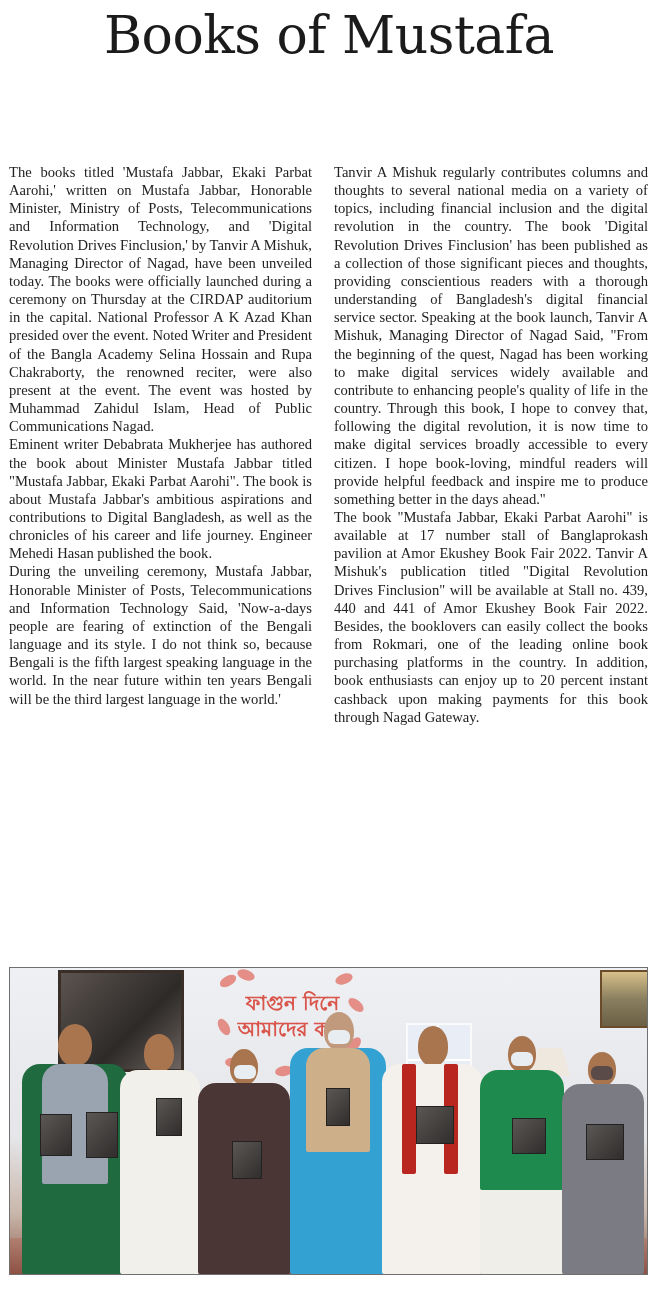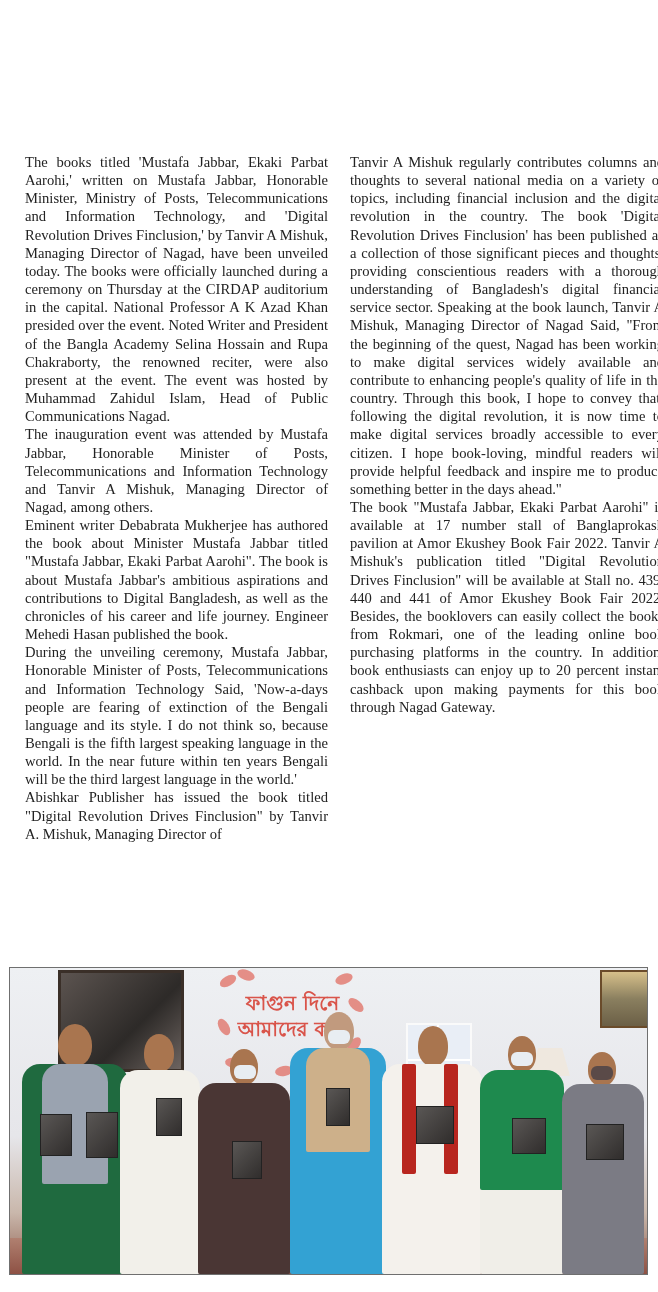--- a/index.html
+++ b/index.html
@@ -7,26 +7,25 @@
     .headline {
       position: absolute; left: 0; top: 6px; width: 658px; margin: 0;
       text-align: center;
       font-family: "DejaVu Serif", serif;
       font-weight: normal;
       font-size: 52px; line-height: 58px; letter-spacing: -0.5px;
       color: #1b1b1b;
     }
     .headline span { display: block; }
     .col {
-      position: absolute; top: 153px;
+      position: absolute; top: 163px;
       font-family: "Liberation Serif", serif;
       font-size: 14.6px; line-height: 18.15px;
       text-align: justify; hyphens: manual;
       color: #222;
-      margin-left: 16px;
     }
     .col.left { left: 9px; width: 303px; }
     .col.right { left: 334px; width: 314px; }
     .col p { margin: 0; }
     .photo {
       position: absolute; left: 9px; top: 967px; width: 639px; height: 308px;
       border: 1px solid #6f6f6f; box-sizing: border-box; overflow: hidden;
       background: linear-gradient(180deg, #eef0f3 0%, #e6e6ea 55%, #c9b7ab 80%, #8e5e4e 100%);
     }
     .ph { position: absolute; }
@@ -43,28 +42,27 @@
     .person { position: absolute; bottom: 0; }
     .person .head { position: absolute; border-radius: 50% 50% 45% 45%; background: #a9754f; }
     .person .body { position: absolute; border-radius: 18px 18px 2px 2px; }
     .person .mask { position: absolute; background: #e8edf2; border-radius: 6px; }
     .person .book { position: absolute; background: linear-gradient(135deg,#5a5755,#302d2c); border: 1px solid #222; }
   </style>
 </head>
 <body>
 
 <h1 class="headline">
+  <span>Books of Mustafa</span>
 </h1>
 
 <div class="col left">
   <p>The books titled 'Mustafa Jabbar, Ekaki Parbat Aarohi,' written on Mustafa Jabbar, Honorable Minister, Ministry of Posts, Telecommunications and Information Technology, and 'Digital Revolution Drives Finclusion,' by Tanvir A Mishuk, Managing Director of Nagad, have been unveiled today. The books were officially launched during a ceremony on Thursday at the CIRDAP audi­torium in the capital. National Professor A K Azad Khan presided over the event. Noted Writer and President of the Bangla Academy Selina Hossain and Rupa Chakraborty, the renowned reciter, were also present at the event. The event was hosted by Muhammad Zahidul Islam, Head of Public Communications Nagad.</p>
-  <p>The inauguration event was attended by Mustafa Jabbar, Honorable Minister of Posts, Telecommunications and Information Technology and Tanvir A Mishuk, Managing Director of Nagad, among others.</p>
   <p>Eminent writer Debabrata Mukherjee has authored the book about Minister Mustafa Jabbar titled "Mustafa Jabbar, Ekaki Parbat Aarohi". The book is about Mustafa Jabbar's ambitious aspirations and contributions to Digital Bangladesh, as well as the chronicles of his career and life journey. Engineer Mehedi Hasan published the book.</p>
   <p>During the unveiling ceremony, Mustafa Jabbar, Honorable Minister of Posts, Telecommunications and Information Technology Said, 'Now-a-days people are fearing of extinction of the Bengali language and its style. I do not think so, because Bengali is the fifth largest speaking lan­guage in the world. In the near future with­in ten years Bengali will be the third largest language in the world.'</p>
-  <p>Abishkar Publisher has issued the book titled "Digital Revolution Drives Finclusion" by Tanvir A. Mishuk, Managing Director of</p>
 </div>
 
 <div class="col right">
   <p>Tanvir A Mishuk regularly contributes columns and thoughts to several national media on a variety of topics, including finan­cial inclusion and the digital revolution in the country. The book 'Digital Revolution Drives Finclusion' has been published as a collection of those significant pieces and thoughts, providing conscientious readers with a thorough understanding of Bangladesh's digital financial service sector. Speaking at the book launch, Tanvir A Mishuk, Managing Director of Nagad Said, "From the beginning of the quest, Nagad has been working to make digital services wide­ly available and contribute to enhancing people's quality of life in the country. Through this book, I hope to convey that, following the digital revolution, it is now time to make digital services broadly acces­sible to every citizen. I hope book-loving, mindful readers will provide helpful feed­back and inspire me to produce something better in the days ahead."</p>
   <p>The book "Mustafa Jabbar, Ekaki Parbat Aarohi" is available at 17 number stall of Banglaprokash pavilion at Amor Ekushey Book Fair 2022. Tanvir A Mishuk's publica­tion titled "Digital Revolution Drives Finclusion" will be available at Stall no. 439, 440 and 441 of Amor Ekushey Book Fair 2022. Besides, the booklovers can easily col­lect the books from Rokmari, one of the leading online book purchasing platforms in the country. In addition, book enthusiasts can enjoy up to 20 percent instant cashback upon making payments for this book through Nagad Gateway.</p>
 </div>
 
 <div class="photo">
   <div class="ph portrait"></div>
   <div class="ph poster">

